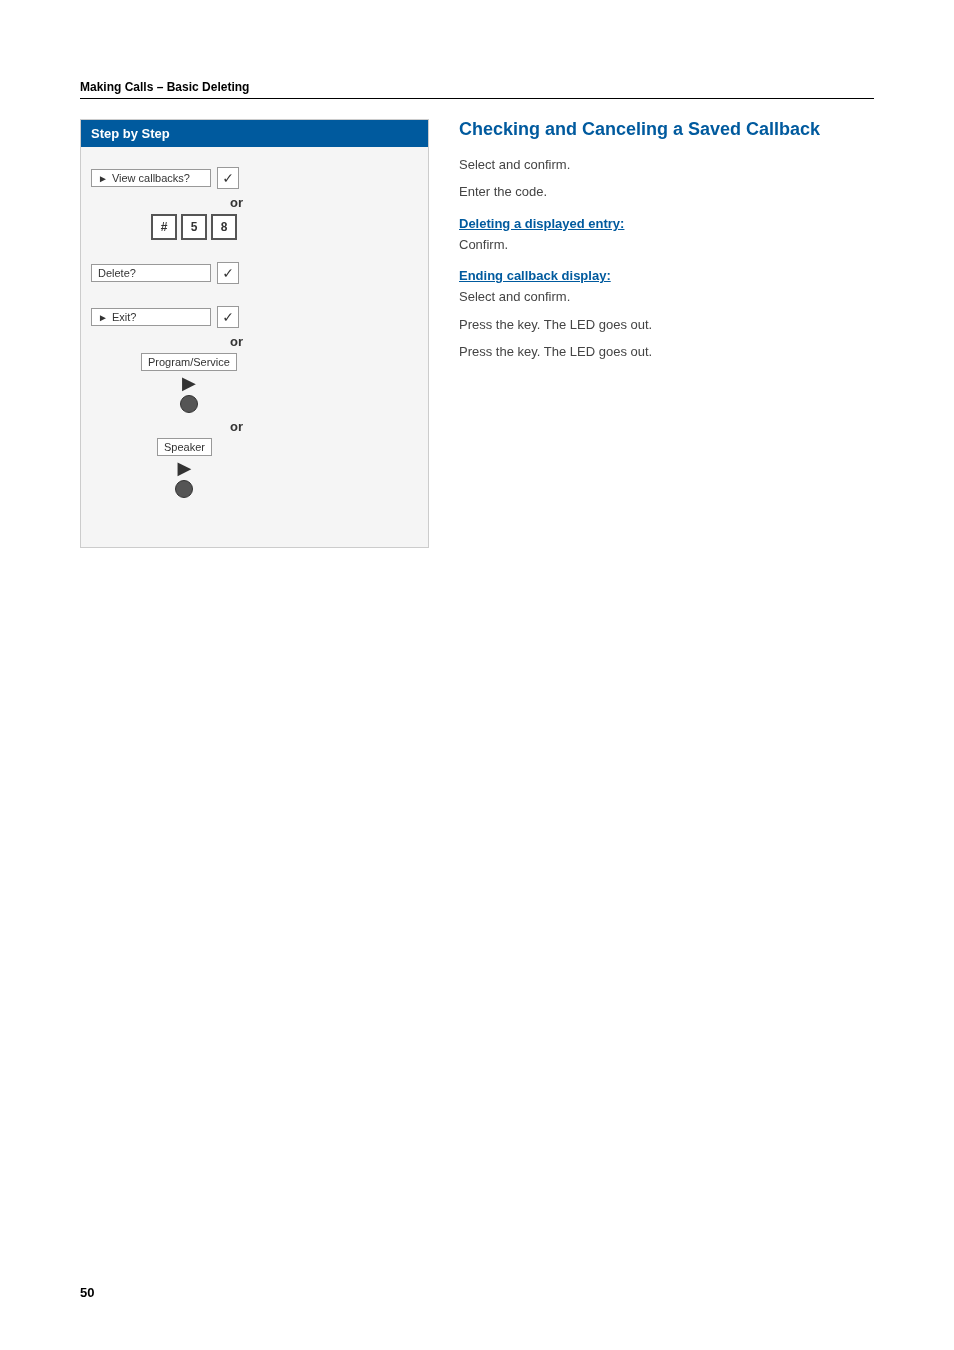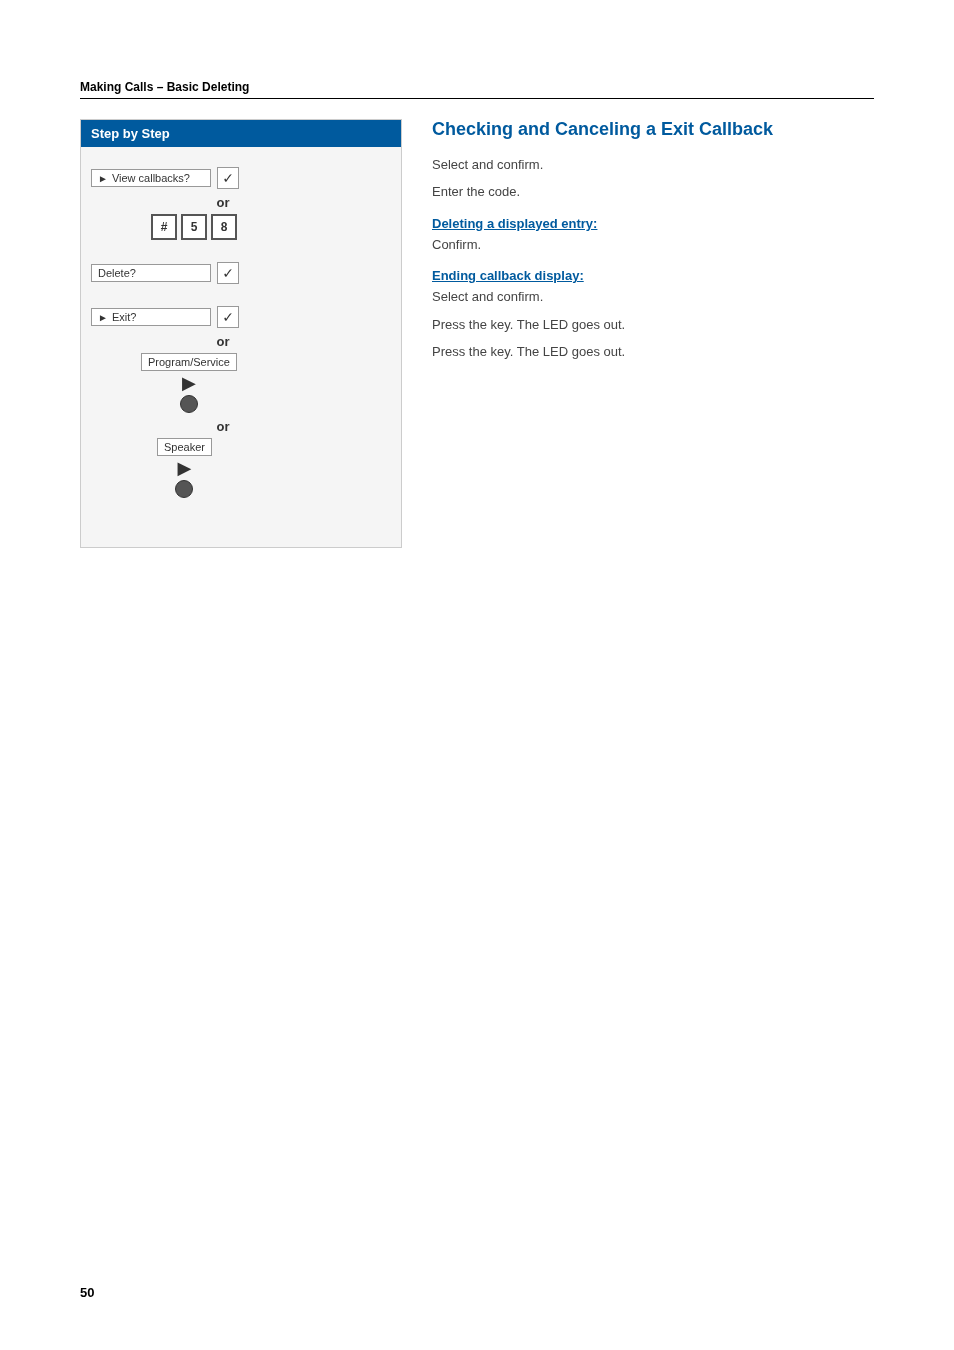--- a/index.html
+++ b/index.html
@@ -28,21 +28,21 @@
     }
 
     
     .two-col {
       display: flex;
       gap: 0px;
     }
 
     
     .left-col {
-      width: 322px;
+      width: 349px;
       flex-shrink: 0;
     }
 
     .step-by-step-box {
       border: 1px solid #ccc;
       background: #f5f5f5;
     }
 
     .step-by-step-header {
       background: #005a9e;
@@ -277,21 +277,21 @@
             </div>
           </div>
 
         </div>
       </div>
     </div>
 
     <div class="right-col">
 
       <div class="main-title">
-        <span>Checking and Canceling a Exit Callback</span>
+        <span>Checking and Canceling a Saved Callback</span>
       </div>
 
       <div class="content-block" style="margin-bottom: 8px;">
         <span class="content-text">Select and confirm.</span>
       </div>
 
       <div class="content-block" style="margin-bottom: 14px;">
         <span class="content-text">Enter the code.</span>
       </div>
 

